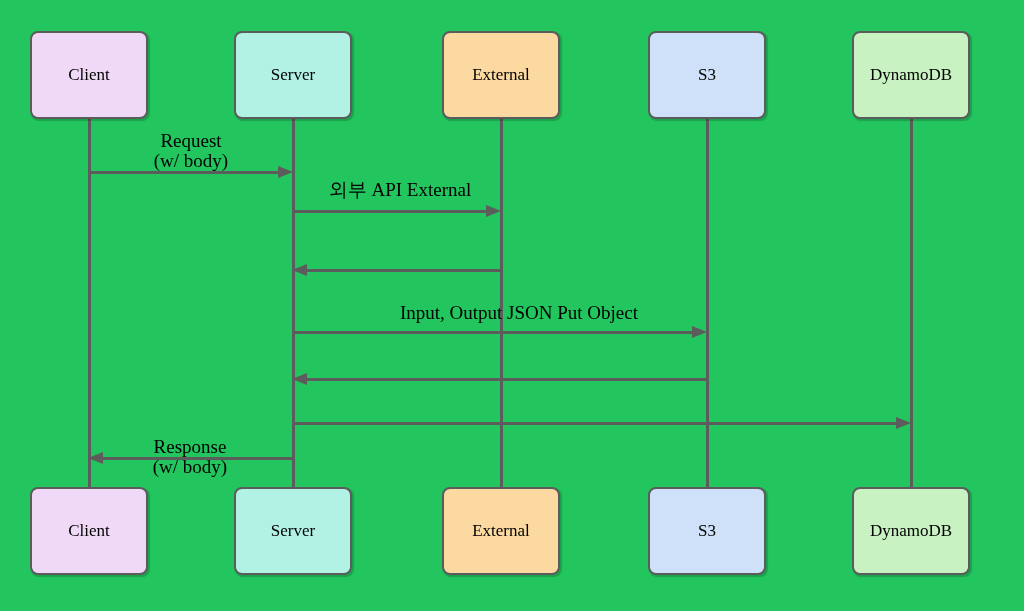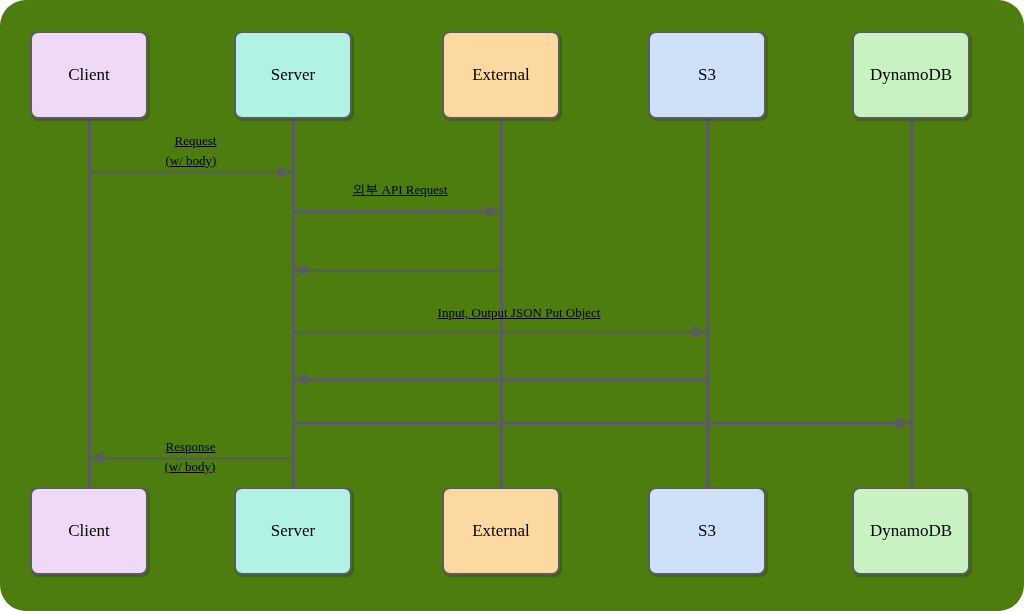--- a/index.html
+++ b/index.html
@@ -49,31 +49,30 @@
     width: 0;
     height: 0;
     border-top: 6px solid transparent;
     border-bottom: 6px solid transparent;
     border-right-width: 15px;
     border-right-style: solid;
   }
   .msg-label {
     position: absolute;
     transform: translateX(-50%);
-    text-align: right;
-    font-size: 13px;
+    text-align: center;
+    font-size: 19px;
     line-height: 20px;
     white-space: pre-line;
-    text-decoration: underline;
   }
 </style>
 </head>
 <body>
 
-<div id="canvas" style="background: #4d7c0f; color: rgb(0, 0, 0); border-radius: 26px;">
+<div id="canvas" style="background: #22c55e; color: rgb(0, 0, 0);">
     <div class="lifeline" style="left: 87.5px; top: 118px; height: 369px; background: rgb(92, 92, 92);"></div>
     <div class="actor-box" style="left: 30px; top: 31px; width: 118px; height: 88px; background: rgb(240, 217, 247);">Client</div>
     <div class="actor-box" style="left: 30px; top: 487px; width: 118px; height: 88px; background: rgb(240, 217, 247);">Client</div>
     <div class="lifeline" style="left: 291.5px; top: 118px; height: 369px; background: rgb(92, 92, 92);"></div>
     <div class="actor-box" style="left: 234px; top: 31px; width: 118px; height: 88px; background: rgb(178, 242, 229);">Server</div>
     <div class="actor-box" style="left: 234px; top: 487px; width: 118px; height: 88px; background: rgb(178, 242, 229);">Server</div>
     <div class="lifeline" style="left: 499.5px; top: 118px; height: 369px; background: rgb(92, 92, 92);"></div>
     <div class="actor-box" style="left: 442px; top: 31px; width: 118px; height: 88px; background: rgb(251, 217, 160);">External</div>
     <div class="actor-box" style="left: 442px; top: 487px; width: 118px; height: 88px; background: rgb(251, 217, 160);">External</div>
     <div class="lifeline" style="left: 705.5px; top: 118px; height: 369px; background: rgb(92, 92, 92);"></div>
@@ -81,21 +80,21 @@
     <div class="actor-box" style="left: 648px; top: 487px; width: 118px; height: 88px; background: rgb(206, 225, 249);">S3</div>
     <div class="lifeline" style="left: 909.5px; top: 118px; height: 369px; background: rgb(92, 92, 92);"></div>
     <div class="actor-box" style="left: 852px; top: 31px; width: 118px; height: 88px; background: rgb(201, 242, 194);">DynamoDB</div>
     <div class="actor-box" style="left: 852px; top: 487px; width: 118px; height: 88px; background: rgb(201, 242, 194);">DynamoDB</div>
     <div class="msg-line" style="left: 89px; top: 170.5px; width: 191px; background: rgb(92, 92, 92);"></div>
     <div class="arrow-right" style="left: 278px; top: 166px; border-left-color: rgb(92, 92, 92);"></div>
     <div class="msg-label" style="left: 191px; top: 131px;">Request
 (w/ body)</div>
     <div class="msg-line" style="left: 293px; top: 209.5px; width: 195px; background: rgb(92, 92, 92);"></div>
     <div class="arrow-right" style="left: 486px; top: 205px; border-left-color: rgb(92, 92, 92);"></div>
-    <div class="msg-label" style="left: 400px; top: 180px;">외부 API Request</div>
+    <div class="msg-label" style="left: 400px; top: 180px;">외부 API External</div>
     <div class="msg-line" style="left: 306px; top: 268.5px; width: 195px; background: rgb(92, 92, 92);"></div>
     <div class="arrow-left" style="left: 292px; top: 264px; border-right-color: rgb(92, 92, 92);"></div>
     <div class="msg-line" style="left: 293px; top: 330.5px; width: 401px; background: rgb(92, 92, 92);"></div>
     <div class="arrow-right" style="left: 692px; top: 326px; border-left-color: rgb(92, 92, 92);"></div>
     <div class="msg-label" style="left: 519px; top: 303px;">Input, Output JSON Put Object</div>
     <div class="msg-line" style="left: 306px; top: 377.5px; width: 401px; background: rgb(92, 92, 92);"></div>
     <div class="arrow-left" style="left: 292px; top: 373px; border-right-color: rgb(92, 92, 92);"></div>
     <div class="msg-line" style="left: 293px; top: 421.5px; width: 605px; background: rgb(92, 92, 92);"></div>
     <div class="arrow-right" style="left: 896px; top: 417px; border-left-color: rgb(92, 92, 92);"></div>
     <div class="msg-line" style="left: 102px; top: 456.5px; width: 191px; background: rgb(92, 92, 92);"></div>

